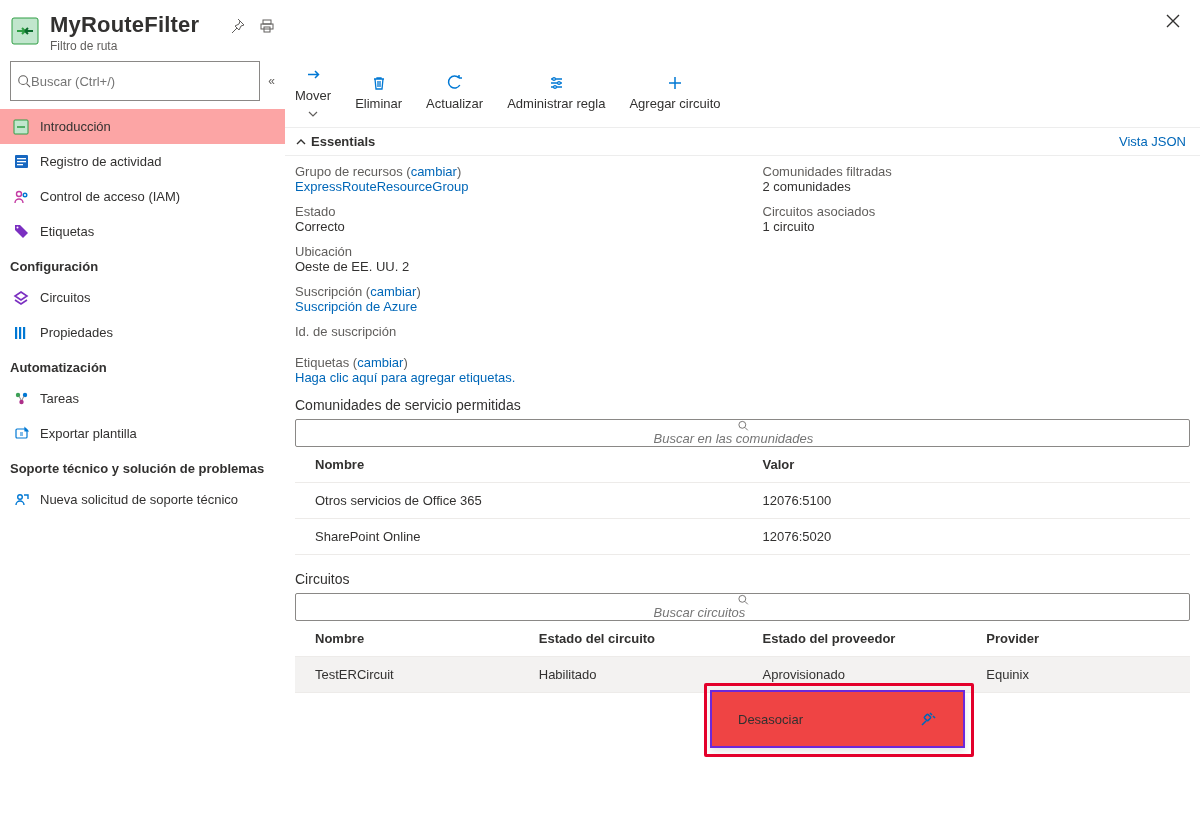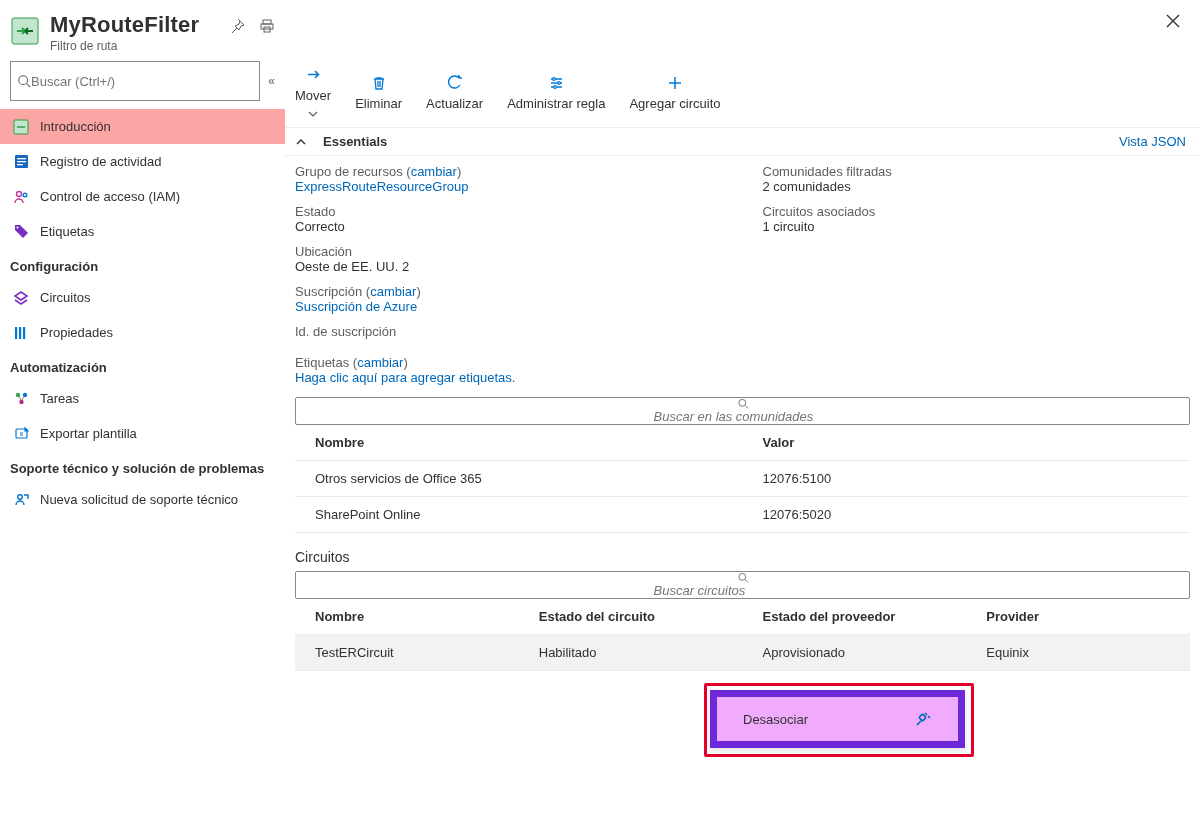--- a/index.html
+++ b/index.html
@@ -87,21 +87,21 @@
     flex-direction:column;
   }
   .tool-btn .ico { color:#0078d4; }
 
   
   .essentials-bar {
     display:flex; align-items:center; justify-content:space-between;
     padding: 6px 14px 6px 10px;
     border-bottom: 1px solid #ededed;
   }
-  .essentials-toggle { display:flex; align-items:center; gap:16px; cursor:pointer; font-weight:600; }
+  .essentials-toggle { display:flex; align-items:center; gap:4px; cursor:pointer; font-weight:600; }
   .essentials-grid {
     display:flex; gap: 40px;
     padding: 8px 10px 4px 10px;
   }
   .ess-col { flex:1; }
   .ess-row { margin-bottom: 10px; }
   .ess-label { font-size:13px; color:#605e5c; }
   .ess-value { font-size:13px; color:#323130; }
   .ess-sub { padding-left: 10px; padding-top: 2px; }
 
@@ -129,22 +129,22 @@
   table.grid td { border-bottom:1px solid #edebe9; }
   tr.hl td { background:#f3f2f1; }
 
   
   .ctx {
     position:absolute;
     left: 710px;
     top: 690px;
     width: 255px;
     height: 58px;
-    background:#f0abfc;
-    border:7px solid #6d28d9;
+    background:#ef4444;
+    border:2px solid #6d28d9;
     box-shadow: 0 4px 8px rgba(0,0,0,.1);
     display:flex; align-items:center; justify-content:space-between;
     padding: 0 26px;
     cursor:pointer;
   }
   .ctx .plug { color:#0067b8; }
   .ctx-outline {
     position:absolute;
     left:704px; top:683px;
     width:270px; height:74px;
@@ -404,20 +404,21 @@
       </div>
     </div>
 
     <div class="ess-sub">
       <span class="ess-label">Etiquetas</span>
       <span class="ess-label"> (</span><span class="link">cambiar</span><span class="ess-label">)</span><br>
       <span class="link">Haga clic aquí para agregar etiquetas.</span>
     </div>
 
     <div class="section">
+      <div class="section-title">Comunidades de servicio permitidas</div>
       <div class="section-search">
         <svg width="14" height="14" viewBox="0 0 16 16" fill="none" stroke="#605e5c" stroke-width="1.2">
             <circle cx="7" cy="7" r="5"></circle>
             <path d="M11 11l4 4"></path>
           </svg>
         <input placeholder="Buscar en las comunidades" style="">
       </div>
       <table class="grid">
         <thead>
             <tr>

